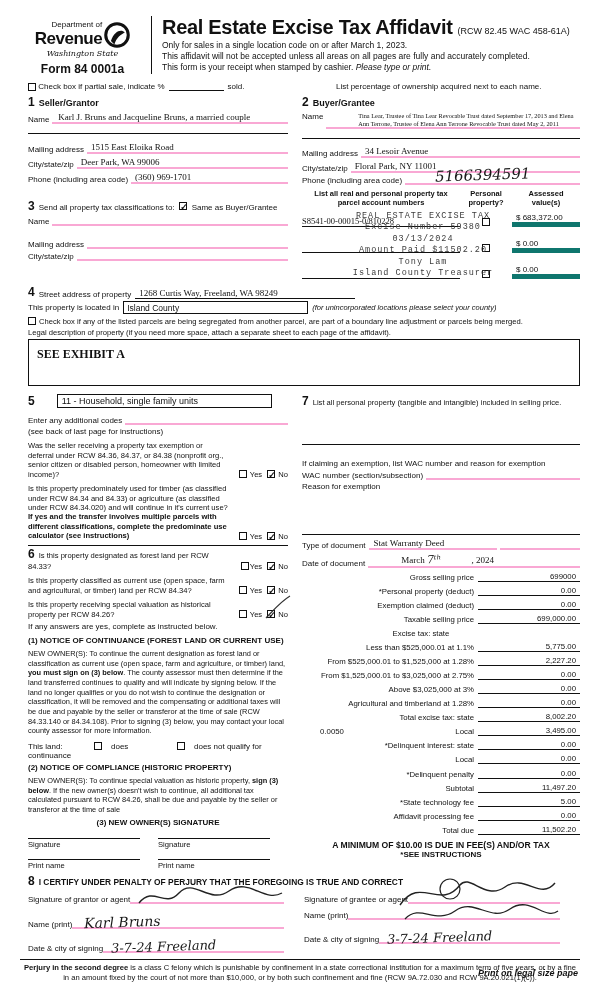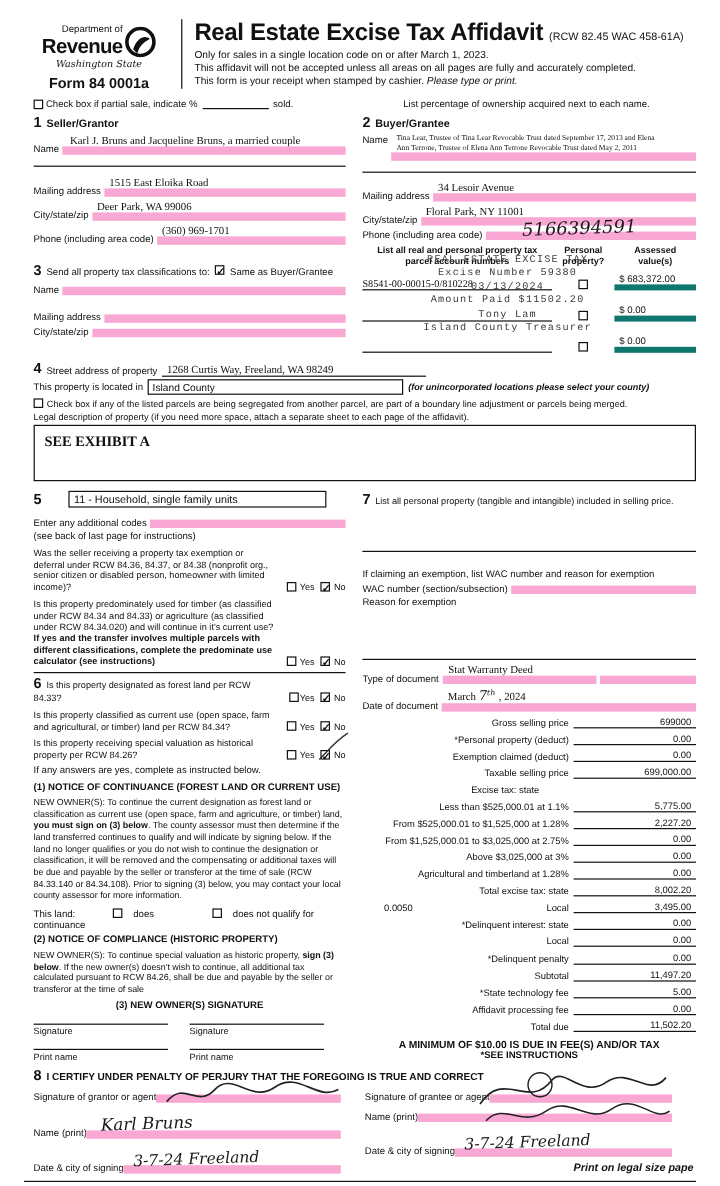--- a/index.html
+++ b/index.html
@@ -22,22 +22,22 @@
   .title { font-size:20px; font-weight:bold; letter-spacing:-0.3px; }
   .title-suffix { font-size:9px; margin-left:5px; }
   .subt { font-size:8.5px; margin-top:1px; }
   .it { font-style:italic; }
 
   
   .cb { display:inline-block; width:8px; height:8px; border:1px solid #111; vertical-align:-1px;
         font-size:9px; line-height:7px; text-align:center; font-weight:bold; flex:none; }
   .cb.checked { line-height:8px; }
   .uline { border-bottom:1px solid #111; }
-  .fill { flex:1; border-bottom:7px solid #f9a8d4; min-height:9px; }
-  .serifv { font-family:"Liberation Serif", serif; font-size:9px; }
+  .fill { flex:1; border-bottom:2px solid #f9a8d4; min-height:9px; }
+  .serifv { font-family:"Liberation Serif", serif; font-size:9px;margin-left:28px; }
   .row { display:flex; align-items:flex-end; }
   .lbl { font-size:8px; }
   .secnum { font-size:12px; font-weight:bold; margin-right:4px; }
   .sec-head { display:flex; align-items:baseline; }
   .sec-title { font-size:9px; font-weight:bold; }
   .hand { font-family:"DejaVu Serif", serif; font-style:italic; font-size:12px; color:#1a1a1a;
           transform:rotate(-2deg); display:inline-block; }
 
   
   .partial { display:flex; font-size:8px; margin:6px 0 4px 8px; }
@@ -59,23 +59,23 @@
   .prow { display:flex; align-items:flex-end; margin-top:6px; font-size:8px; }
   .prow .c1 { width:158px; border-bottom:1px solid #111; font-family:"Liberation Serif", serif; font-size:8.5px; }
   .prow .c2 { width:52px; text-align:center; border-bottom:none; }
   .prow .c3 { flex:1; border-bottom:5px solid #0f766e; padding-left:4px; }
   .stamp { position:absolute; left:20px; top:116px; width:230px; text-align:center;
            font-family:Liberation Mono, monospace; font-size:8.5px; color:#3c3c3c;
            letter-spacing:1px; line-height:1.35; }
 
   
   .sec4 { padding-left:8px; margin-top:6px; }
-  .county-box { display:inline-block; border:1px solid #111; width:213px; font-size:8.5px;
+  .county-box { display:inline-block; border:1px solid #111; width:185px; font-size:8.5px;
                 padding:1px 3px; height:13px; }
-  .county-note { font-size:7.5px; font-weight:bold; font-style:italic; margin-left:4px; }
+  .county-note { font-size:7.5px; font-weight:normal; font-style:italic; margin-left:4px; }
   .small8 { font-size:7.6px; }
   .legalbox { border:1.5px solid #111; height:47px; margin-top:2px; padding:4px 8px; }
   .legalbox .v { font-family:"Liberation Serif", serif; font-weight:bold; font-size:12px; }
 
   
   .code-box { display:inline-block; border:1px solid #111; width:215px; font-size:9px; padding:1px 4px; }
   .qrow { display:flex; margin-top:5px; }
   .qrow .qtxt { flex:1; font-size:7.6px; line-height:1.25; padding-right:4px; }
   .qrow .yn { white-space:nowrap; font-size:7.6px; align-self:flex-end; }
   .yn .cb { margin:0 1px 0 5px; }

